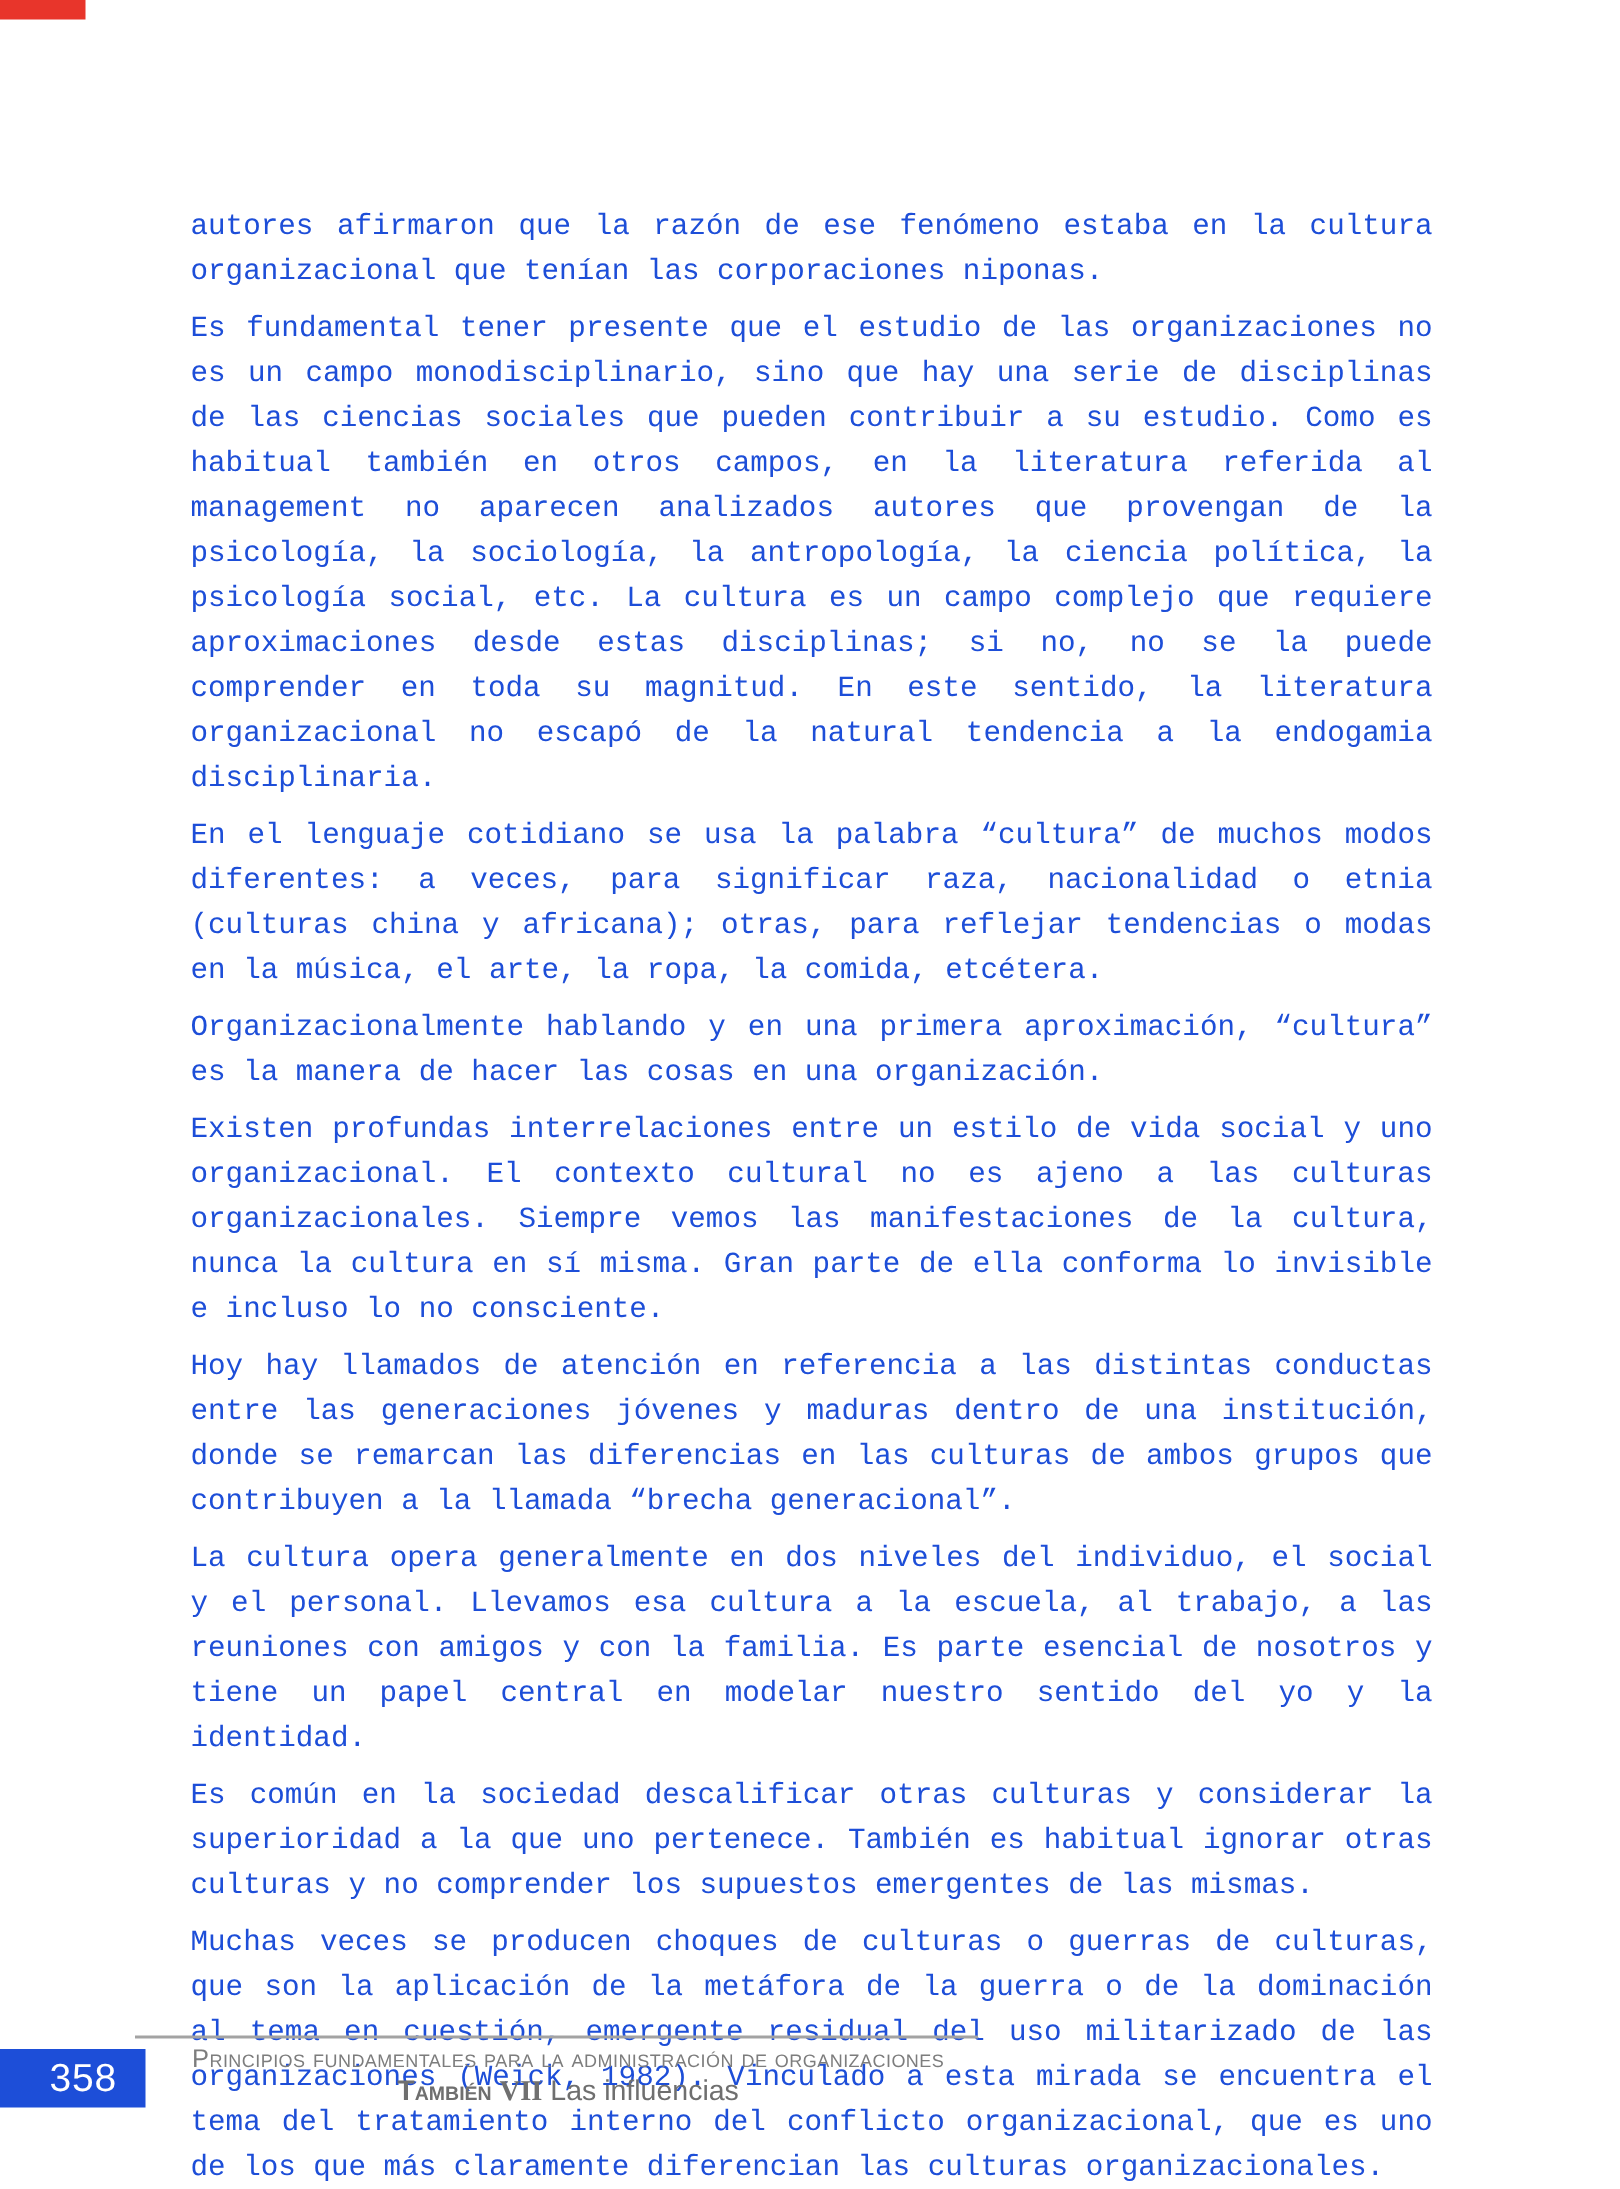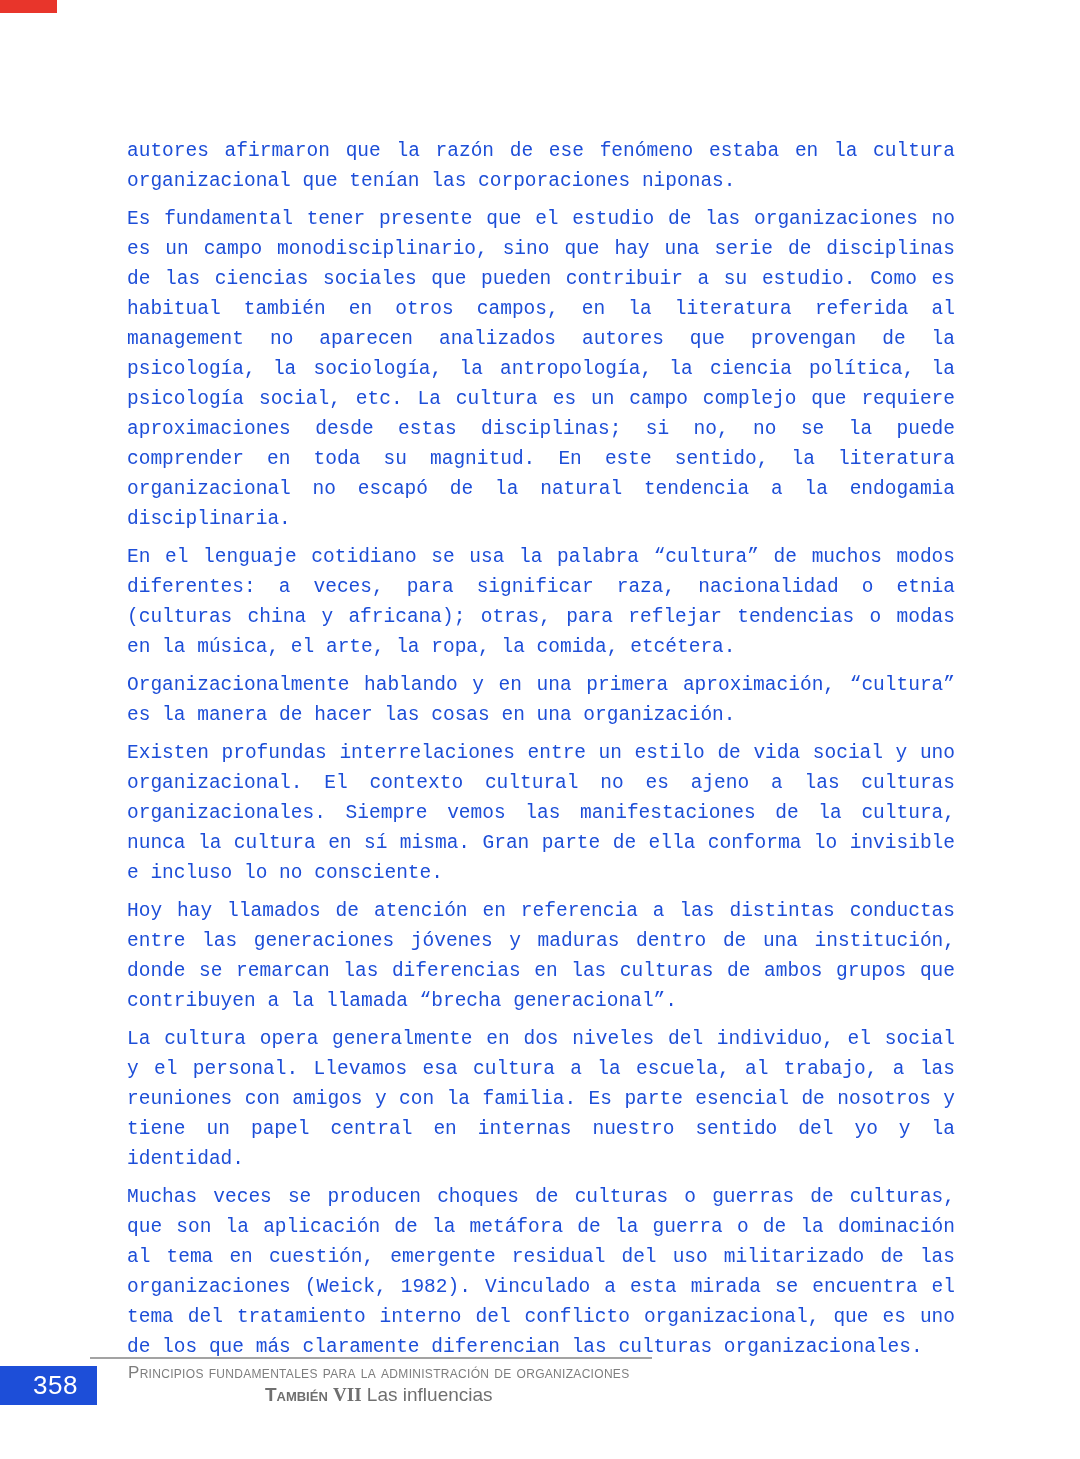--- a/index.html
+++ b/index.html
@@ -99,21 +99,22 @@
 
   <div class="corner-tab" style="background-color: rgb(232, 53, 43);"></div>
 
   <main class="body-text">
       <p>autores afirmaron que la razón de ese fenómeno estaba en la cultura organizacional que tenían las corporaciones niponas.</p>
       <p>Es fundamental tener presente que el estudio de las organizaciones no es un campo monodisciplinario, sino que hay una serie de disciplinas de las ciencias sociales que pueden contribuir a su estudio. Como es habitual también en otros campos, en la literatura referida al management no aparecen analizados autores que provengan de la psicología, la sociología, la antropología, la ciencia política, la psicología social, etc. La cultura es un campo complejo que requiere aproximaciones desde estas disciplinas; si no, no se la puede comprender en toda su magnitud. En este sentido, la literatura organizacional no escapó de la natural tendencia a la endogamia disciplinaria.</p>
       <p>En el lenguaje cotidiano se usa la palabra “cultura” de muchos modos diferentes: a veces, para significar raza, nacionalidad o etnia (culturas china y africana); otras, para reflejar tendencias o modas en la música, el arte, la ropa, la comida, etcétera.</p>
       <p>Organizacionalmente hablando y en una primera aproximación, “cultura” es la manera de hacer las cosas en una organización.</p>
       <p>Existen profundas interrelaciones entre un estilo de vida social y uno organizacional. El contexto cultural no es ajeno a las culturas organizacionales. Siempre vemos las manifestaciones de la cultura, nunca la cultura en sí misma. Gran parte de ella conforma lo invisible e incluso lo no consciente.</p>
       <p>Hoy hay llamados de atención en referencia a las distintas conductas entre las generaciones jóvenes y maduras dentro de una institución, donde se remarcan las diferencias en las culturas de ambos grupos que contribuyen a la llamada “brecha generacional”.</p>
-      <p>La cultura opera generalmente en dos niveles del individuo, el social y el personal. Llevamos esa cultura a la escuela, al trabajo, a las reuniones con amigos y con la familia. Es parte esencial de nosotros y tiene un papel central en internas nuestro sentido del yo y la identidad.</p>
+      <p>La cultura opera generalmente en dos niveles del individuo, el social y el personal. Llevamos esa cultura a la escuela, al trabajo, a las reuniones con amigos y con la familia. Es parte esencial de nosotros y tiene un papel central en modelar nuestro sentido del yo y la identidad.</p>
+      <p>Es común en la sociedad descalificar otras culturas y considerar la superioridad a la que uno pertenece. También es habitual ignorar otras culturas y no comprender los supuestos emergentes de las mismas.</p>
       <p>Muchas veces se producen choques de culturas o guerras de culturas, que son la aplicación de la metáfora de la guerra o de la dominación al tema en cuestión, emergente residual del uso militarizado de las organizaciones (Weick, 1982). Vinculado a esta mirada se encuentra el tema del tratamiento interno del conflicto organizacional, que es uno de los que más claramente diferencian las culturas organizacionales.</p>
     </main>
 
   <footer>
 
     <div class="footer-rule" style="background-color: rgb(163, 163, 163);"></div>
 
     <div class="page-number-box" style="background-color: #1d4ed8;">
       <span>358</span>
     </div>

